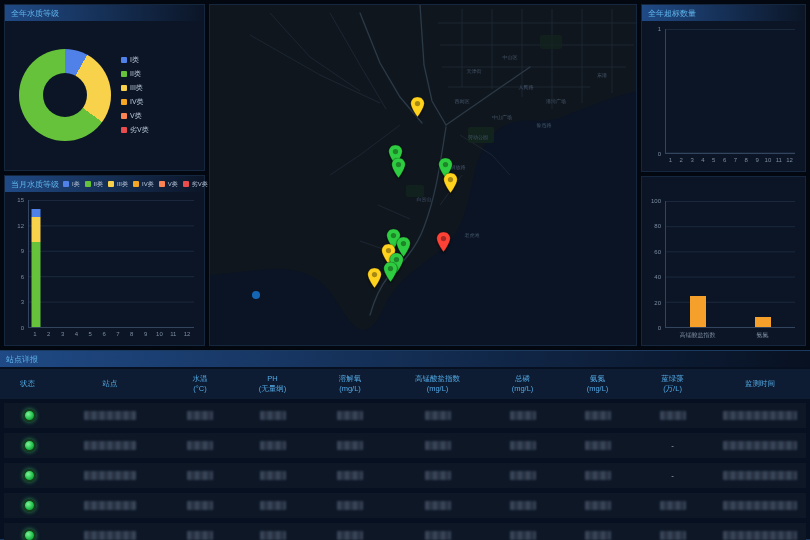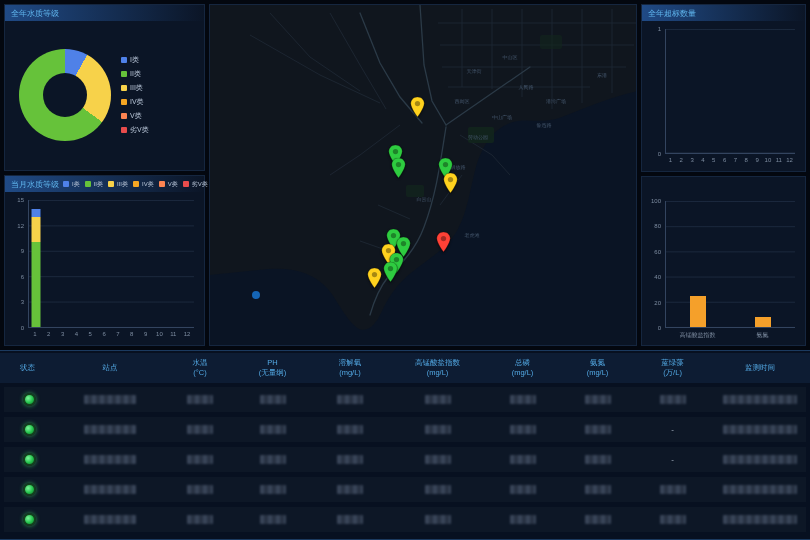--- a/index.html
+++ b/index.html
@@ -327,20 +327,23 @@
         <div class="rate-bar" style="left: 75%; height: 8%; background: rgb(245, 160, 42);"></div>
       </div>
     <div class="xaxis">
         <span class="xtick" style="left: 25%;">高锰酸盐指数</span>
         <span class="xtick" style="left: 75%;">氨氮</span>
       </div>
   </div>
 </div>
 
 <div class="panel" id="p-table">
+  <div class="panel-hd">
+    <span>站点详报</span>
+  </div>
   <div class="tbl-hd" id="tblHead">
       <div class="th" style="width: 55px;">
         <div>状态</div>
       </div>
       <div class="th" style="width: 110px;">
         <div>站点</div>
       </div>
       <div class="th" style="width: 70px;">
         <div>水温</div>
         <div>(°C)</div>

